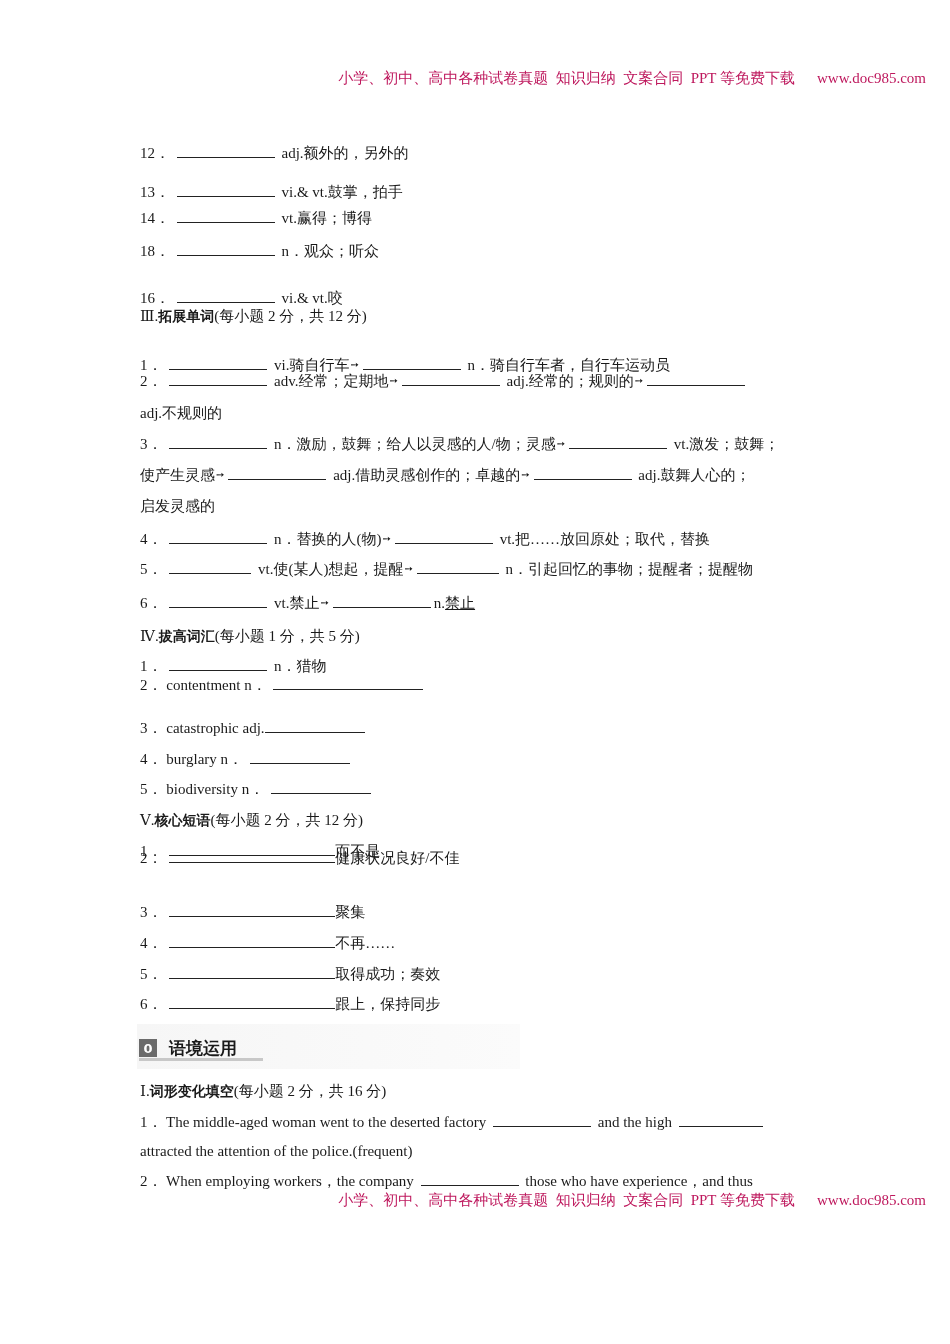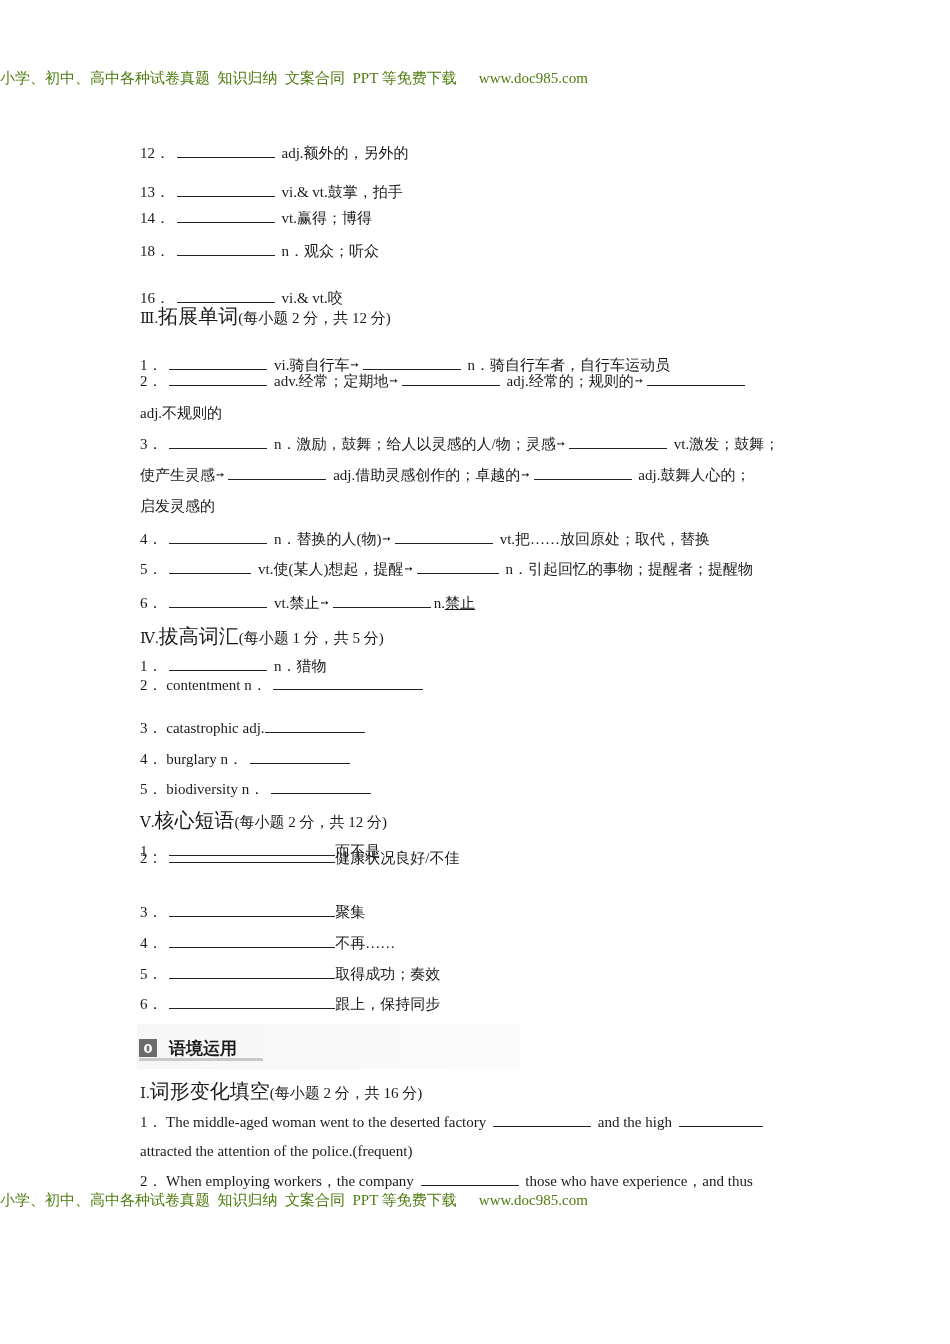--- a/index.html
+++ b/index.html
@@ -13,23 +13,23 @@
       position: relative;
       font-family: "Liberation Serif", "DejaVu Serif", serif;
       color: #1a1a1a;
       font-size: 15px;
       overflow: hidden;
     }
     .page-header, .page-footer {
       position: absolute;
       left: 0;
       width: 926px;
-      text-align: left;
+      text-align: right;
       font-size: 15px;
-      color: #4d7c0f;
+      color: #be185d;
       white-space: pre;
     }
     .page-header { top: 69px; }
     .page-footer { top: 1191px; left: 0; }
     .page-header .url, .page-footer .url { margin-left: 22px; }
 
     .line {
       position: absolute;
       left: 140px;
       white-space: nowrap;
@@ -38,21 +38,21 @@
     }
     .num { display: inline-block; }
     .blank {
       display: inline-block;
       border-bottom: 1px solid #222;
       height: 14px;
       vertical-align: baseline;
       margin: 0 3px;
     }
     .pos { }
-    .bold { font-weight: normal; font-family: "DejaVu Sans", sans-serif; font-size: 20px; }
+    .bold { font-weight: bold; font-family: "DejaVu Sans", sans-serif; font-size: 14px; }
     .arrow { font-size: 10px; vertical-align: 2px; margin: 0 1px; }
 
     .section-band {
       position: absolute;
       left: 137px;
       top: 1024px;
       width: 383px;
       height: 45px;
       background: linear-gradient(to right, #f6f6f6, #fbfbfb);
     }

